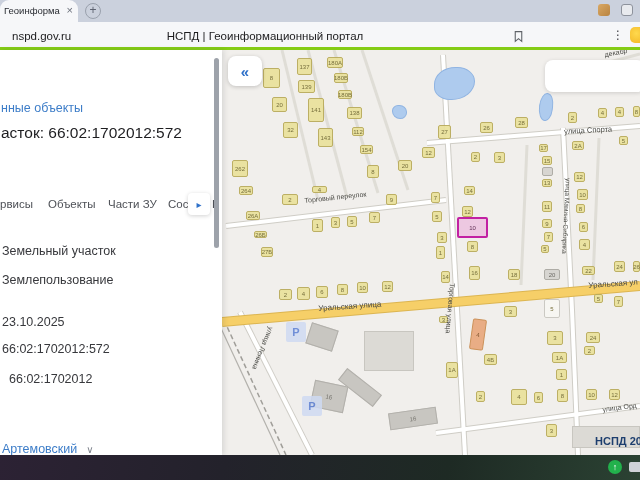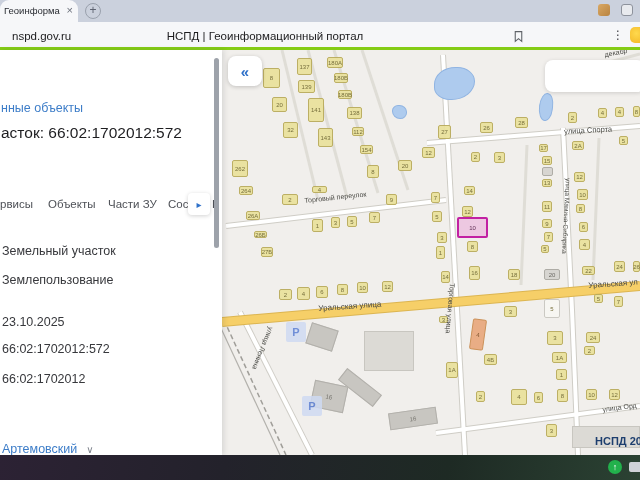--- a/index.html
+++ b/index.html
@@ -108,21 +108,21 @@
       <span>▸</span>
     </div>
     <div class="sb-expand">
       <span>Артемовский</span><span class="chev">∨</span>
     </div>
     <div class="sb-scrollbar"></div>
   <div class="sb-field" style="top: 185px; margin-top: 9px;">Земельный участок</div>
       <div class="sb-field" style="top: 223px;">Землепользование</div>
       <div class="sb-field" style="top: 265px;">23.10.2025</div>
       <div class="sb-field" style="top: 292px;">66:02:1702012:572</div>
-      <div class="sb-field" style="top: 322px;">66:02:1702012</div>
+      <div class="sb-field" style="top: 322px; margin-left: 7px;">66:02:1702012</div>
     </div>
 
   <div class="map">
     <svg class="roads" width="418" height="405" viewBox="0 0 418 405">
       <g stroke="#dfddd6" stroke-width="3" fill="none">
         <path d="M60,0 L96,150"></path>
           <path d="M86,0 L125,147"></path>
           <path d="M112,0 L156,143"></path>
           <path d="M140,0 L186,140"></path>
         <path d="M305,95 L299,235"></path>

